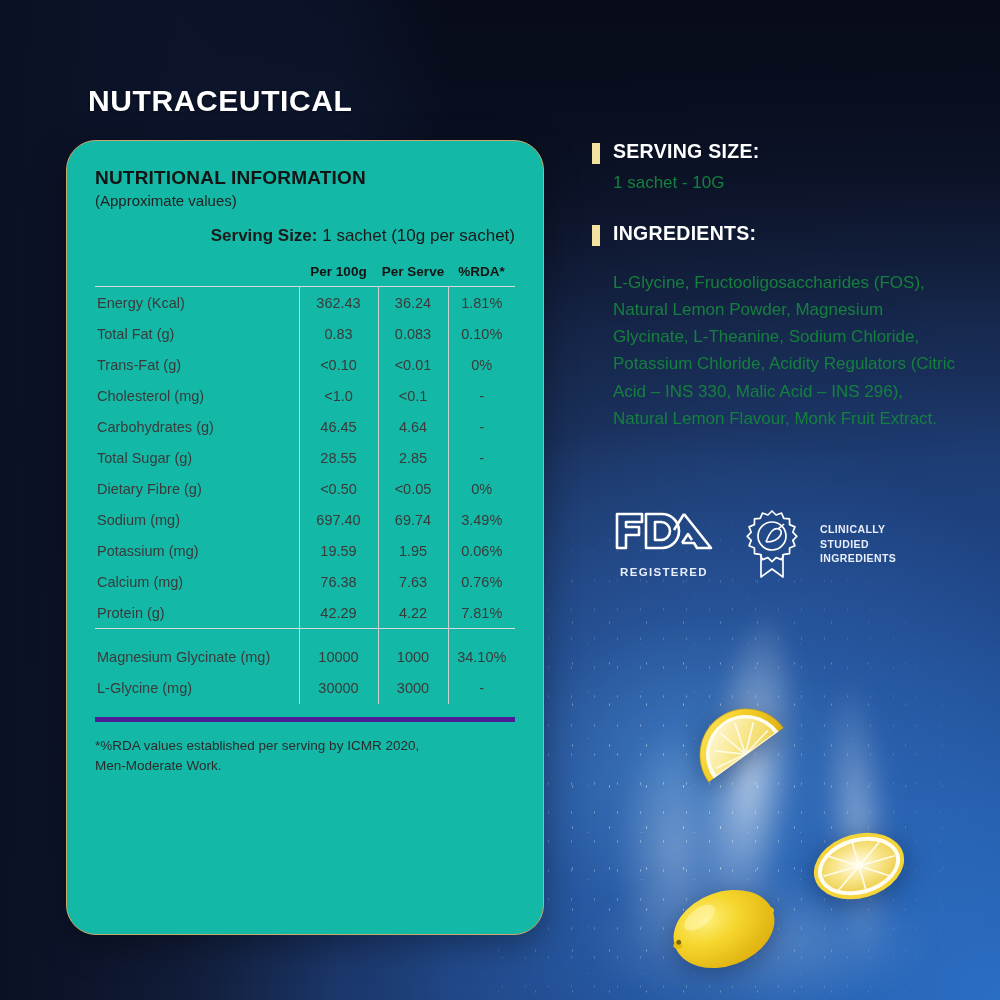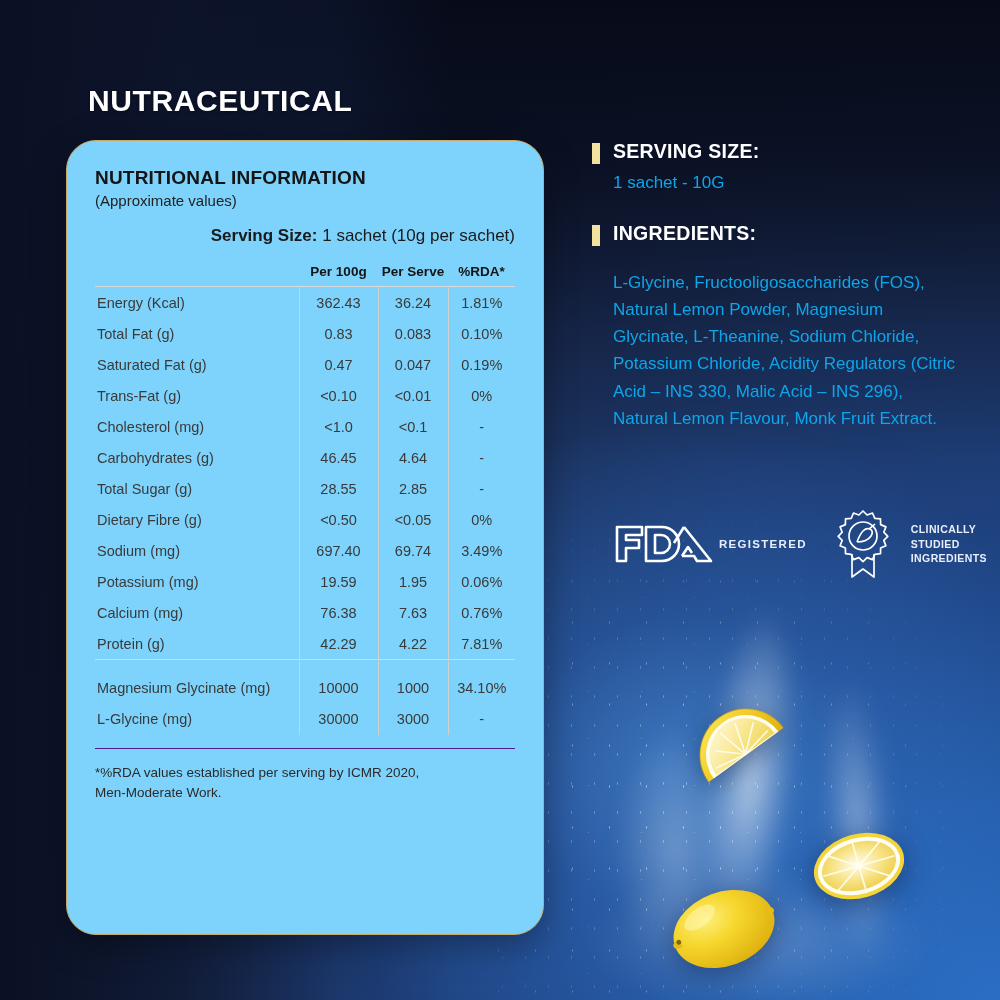--- a/index.html
+++ b/index.html
@@ -73,21 +73,21 @@
   #title {
     position:absolute; left:88px; top:84px;
     font-size:30px; font-weight:700; letter-spacing:.6px;
     color:#ffffff;
     text-shadow:0 1px 3px rgba(0,0,0,.45);
   }
 
   
   #card {
     position:absolute; left:66px; top:140px; width:478px; height:795px;
-    background:#7dd3fc;
+    background:#14b8a6;
     border:1.5px solid #c8a96a;
     border-radius:30px;
     padding:26px 28px 0 28px;
     box-shadow:0 10px 34px rgba(0,0,0,.35);
   }
   .card-h1 { font-size:19px; font-weight:600; color:#141414; letter-spacing:.2px; }
   .card-h2 { font-size:15px; color:#222; margin-top:3px; }
   .card-serv { font-size:17px; color:#1a1a1a; margin-top:17px;text-align:right; }
   .card-serv b { font-weight:700; }
 
@@ -111,49 +111,49 @@
   td.c3 { width:67px; }
   th.c1 { width:79px; }
   th.c2 { width:70px; }
   th.c3 { width:67px; }
 
   tbody tr.sep td { border-top:1px solid #d9d9d9; padding:0; height:13px; }
   tbody tr.sep td.lbl { border-top:1px solid #d9d9d9; }
 
   #foot {
     margin-top:13px; padding-top:14px;
-    border-top:1px solid #4c1d95;
+    border-top:5px solid #4c1d95;
     font-size:13.5px; color:#2b2b2b; line-height:1.55;
   }
 
   
   #right { position:absolute; left:592px; top:140px; width:372px; }
   .sec { margin-bottom:26px; }
   .sec-head { display:flex; align-items:flex-start; gap:13px; }
   .bar { width:8px; height:21px; background:#f3e1a0; flex:0 0 8px; margin-top:3px; }
   .sec-title {
     font-size:19.5px; font-weight:700; color:#ffffff; letter-spacing:.3px;
   }
   .sec-body {
     margin-left:21px; margin-top:6px;
-    font-size:17px; color:#0ea5e9; line-height:1.52; font-weight:400;
+    font-size:17px; color:#15803d; line-height:1.52; font-weight:400;
   }
   #ingredients-body { font-size:17px; line-height:1.60; max-width:348px;margin-top:23px; }
 
   
   #badges {
     position:absolute; left:612px; top:508px;
     display:flex; align-items:center; gap:24px;
   }
   .badge { display:flex; align-items:center; gap:16px; }
   .cl-text {
     font-size:10.5px; font-weight:700; color:#e8eefb;
     line-height:1.38; letter-spacing:.4px;
   }
-  .fda-wrap { display:flex; align-items:center; gap:3px; }
+  .fda-wrap { display:flex; flex-direction:column; align-items:center; gap:14px; }
   .fda-sub {
     font-size:11.5px; font-weight:600; color:#e8eefb; letter-spacing:1.3px;
   }
 </style>
 </head>
 <body>
 
 <div id="bg">
   <div class="bg-base"></div>
   <div class="bg-glow"></div>
@@ -271,26 +271,20 @@
           <td class="c2">36.24</td>
           <td class="c3">1.81%</td>
         </tr>
         <tr>
           <td class="lbl">Total Fat (g)</td>
           <td class="c1">0.83</td>
           <td class="c2">0.083</td>
           <td class="c3">0.10%</td>
         </tr>
         <tr>
-          <td class="lbl">Saturated Fat (g)</td>
-          <td class="c1">0.47</td>
-          <td class="c2">0.047</td>
-          <td class="c3">0.19%</td>
-        </tr>
-        <tr>
           <td class="lbl">Trans-Fat (g)</td>
           <td class="c1">&lt;0.10</td>
           <td class="c2">&lt;0.01</td>
           <td class="c3">0%</td>
         </tr>
         <tr>
           <td class="lbl">Cholesterol (mg)</td>
           <td class="c1">&lt;1.0</td>
           <td class="c2">&lt;0.1</td>
           <td class="c3">-</td>

